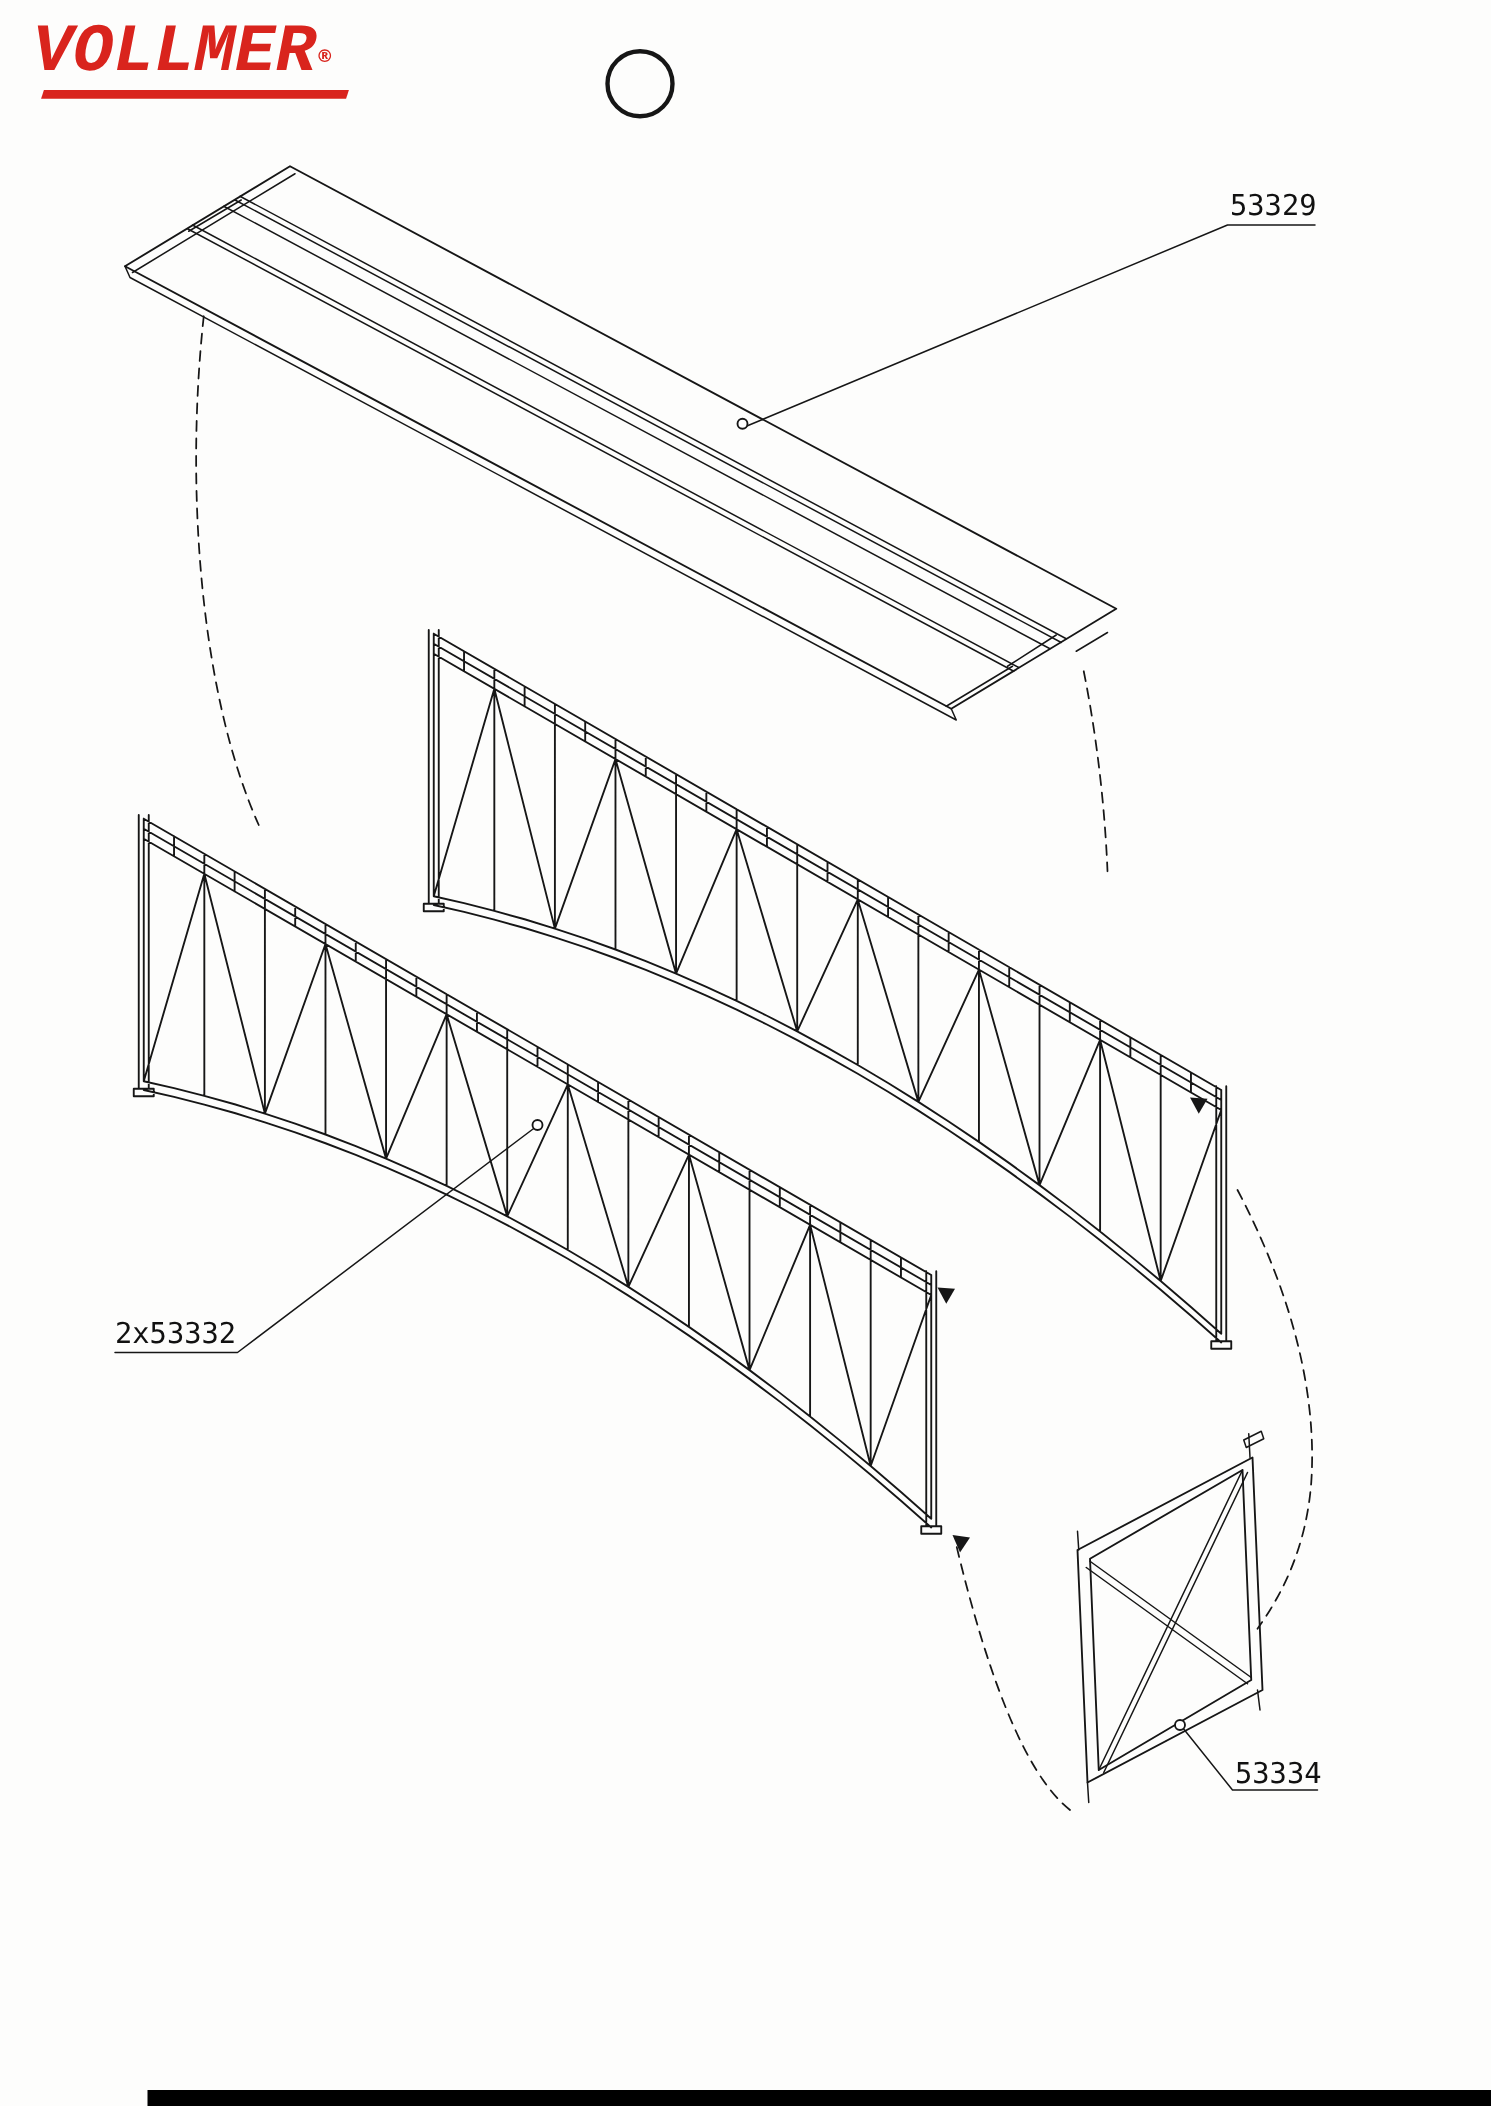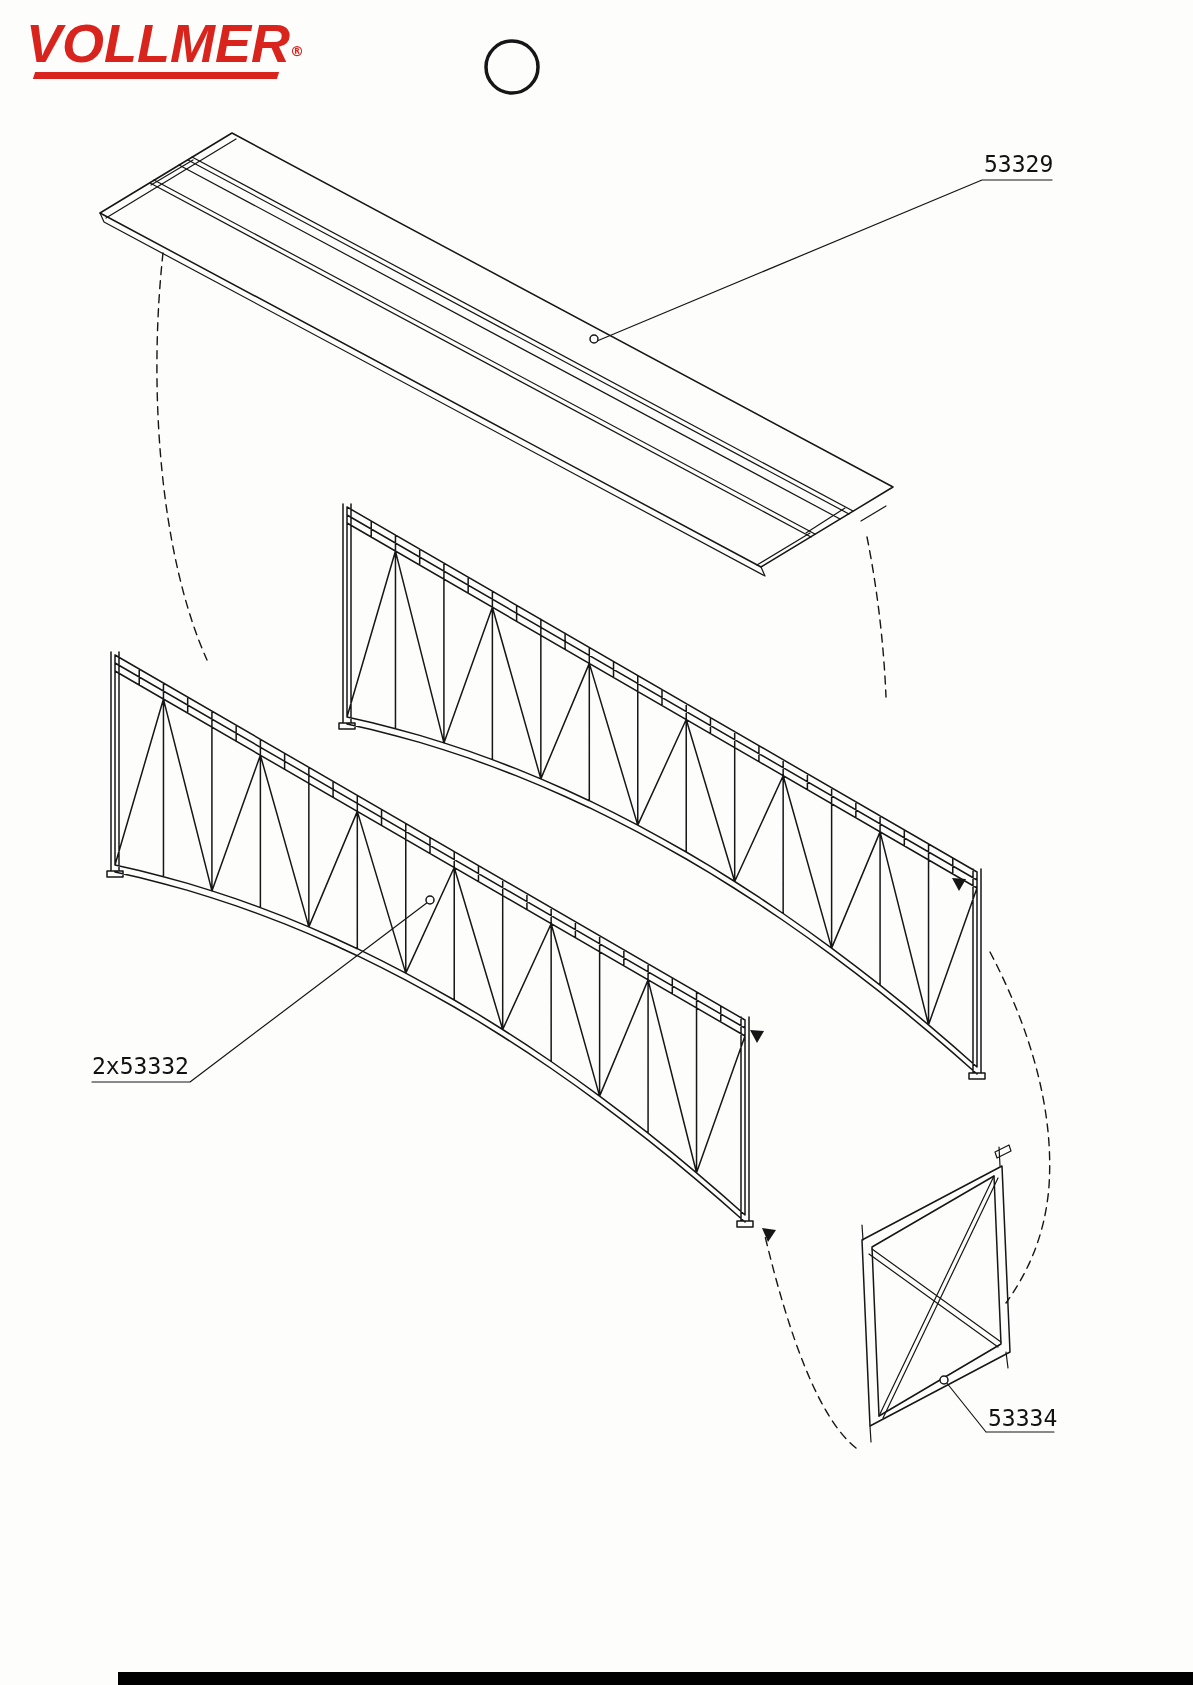--- a/index.html
+++ b/index.html
@@ -1,19 +1,19 @@
 <!DOCTYPE html>
 <html><head>
 <meta charset="utf-8">
 <style>
   html,body{margin:0;padding:0;background:#ffffff;}
   .sheet{position:relative;width:1193px;height:1685px;background:#fdfdfc;overflow:hidden;
          font-family:"DejaVu Sans",sans-serif;}
   .logo{position:absolute;left:26px;top:16px;color:#d9241d;}
-  .logo-text{font-family:Liberation Sans, sans-serif;font-style:italic;font-weight:700;
+  .logo-text{font-family:Liberation Mono, monospace;font-style:italic;font-weight:700;
              font-size:54px;line-height:1;display:inline-block;letter-spacing:0;text-align:center;}
   .logo-reg{font-size:14px;vertical-align:super;font-weight:700;font-style:normal;}
   .logo-bar{width:244px;height:7px;background:#d9241d;margin-top:2px;margin-left:8px;
             transform:skewX(-18deg);}
   svg.diagram{position:absolute;left:0;top:0;}
   .line{fill:none;stroke:#161616;stroke-width:1.5;stroke-linejoin:round;stroke-linecap:round;}
   .thin{stroke-width:1.2;}
   .dash{fill:none;stroke:#161616;stroke-width:1.4;stroke-dasharray:8 6;stroke-linecap:round;}
   .marker{fill:#ffffff;stroke:#161616;stroke-width:1.5;}
   .label{font-family:"DejaVu Sans Mono",monospace;font-size:23px;fill:#111111;}

